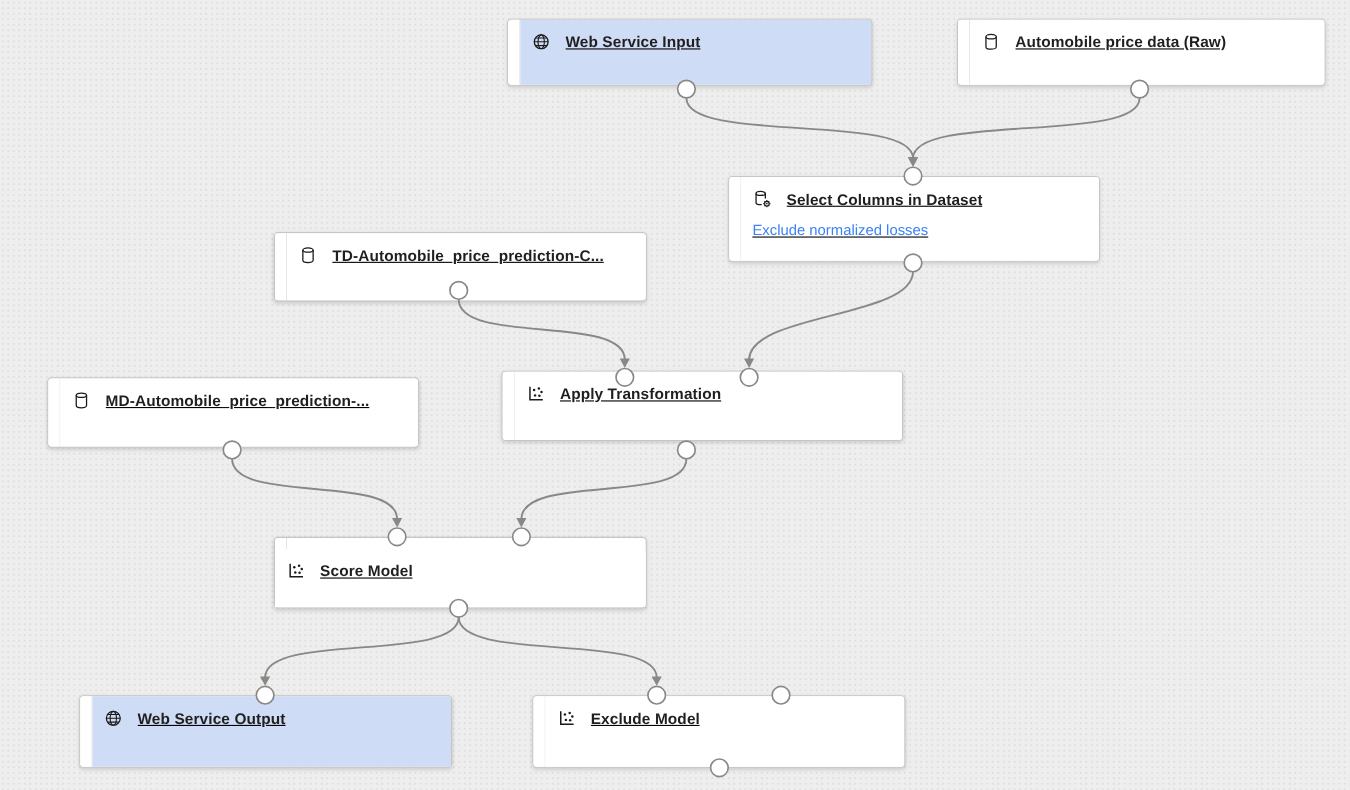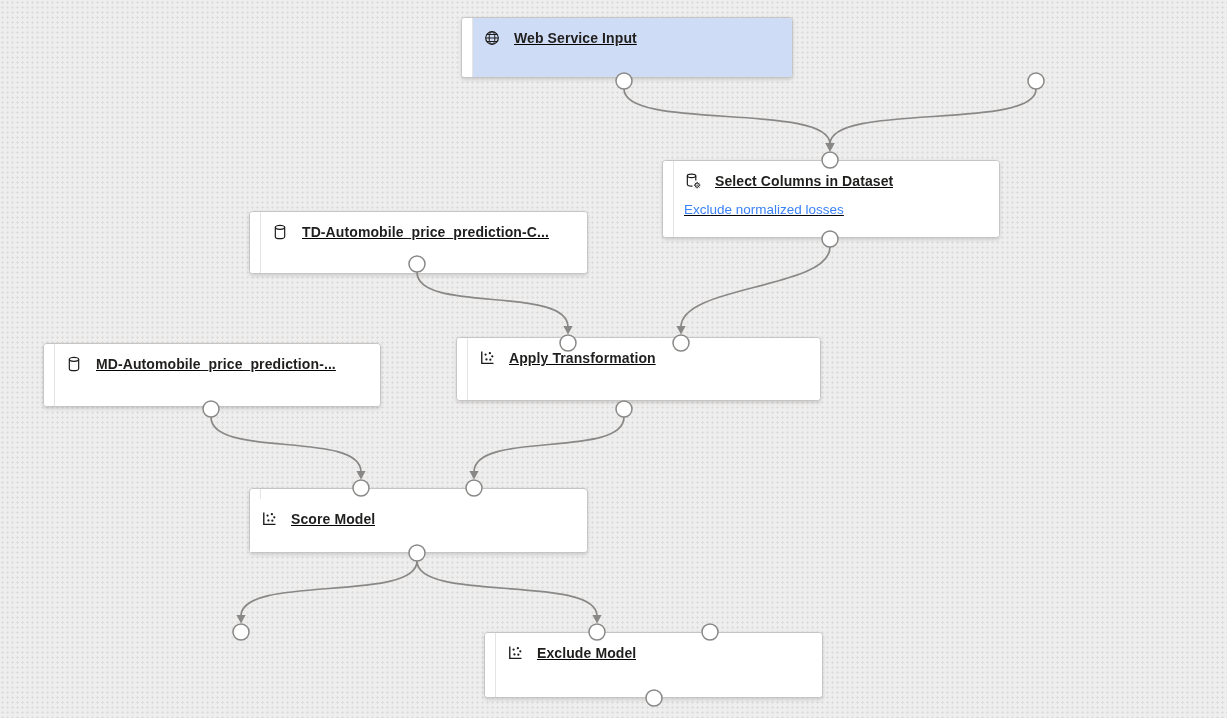--- a/index.html
+++ b/index.html
@@ -82,20 +82,36 @@
                 <line x1="3" y1="10" x2="17" y2="10" stroke-width="1.1"></line>
                 <line x1="4.2" y1="6.1" x2="15.8" y2="6.1" stroke-width="1.1"></line>
                 <line x1="4.2" y1="13.9" x2="15.8" y2="13.9" stroke-width="1.1"></line>
               </g>
             </svg>
           </span>
           <span class="title">Web Service Input</span>
         </div>
       </div>
     </div>
+    <div class="node" style="left: 870px; top: 17px; width: 335px; height: 61px;">
+      <div class="strip"></div>
+      <div class="body">
+        <div class="title-row">
+          <span class="icon">
+            <svg viewBox="0 0 20 20">
+              <g fill="none" stroke="currentColor" stroke-width="1.3">
+                <ellipse cx="10" cy="4.8" rx="5.2" ry="2.2"></ellipse>
+                <path d="M4.8 4.8 V15.2 c0 1.25 2.33 2.25 5.2 2.25 s5.2 -1 5.2 -2.25 V4.8"></path>
+              </g>
+            </svg>
+          </span>
+          <span class="title">Automobile price data (Raw)</span>
+        </div>
+      </div>
+    </div>
     <div class="node" style="left: 662px; top: 160px; width: 338px; height: 78px;">
       <div class="strip"></div>
       <div class="body">
         <div class="title-row">
           <span class="icon">
             <svg viewBox="0 0 20 20">
               <g fill="none" stroke="currentColor" stroke-width="1.3">
                 <ellipse cx="8.4" cy="4.3" rx="4.7" ry="2"></ellipse>
                 <path d="M3.7 4.3 V13.6 c0 1.15 2.1 2.05 4.7 2.05 l 1 -0.03"></path>
                 <path d="M13.1 4.3 V9.4"></path>
@@ -181,20 +197,39 @@
               <g fill="currentColor">
                 <circle cx="8.4" cy="6.2" r="1.25"></circle>
                 <circle cx="13.2" cy="4.7" r="1.25"></circle>
                 <circle cx="15.9" cy="8.1" r="1.25"></circle>
                 <circle cx="9.4" cy="11.6" r="1.25"></circle>
                 <circle cx="13.7" cy="11.9" r="1.25"></circle>
               </g>
             </svg>
           </span>
           <span class="title">Score Model</span>
+        </div>
+      </div>
+    </div>
+    <div class="node webservice" style="left: 72px; top: 632px; width: 339px; height: 66px;">
+      <div class="strip"></div>
+      <div class="body">
+        <div class="title-row">
+          <span class="icon">
+            <svg viewBox="0 0 20 20">
+              <g fill="none" stroke="currentColor" stroke-width="1.3">
+                <circle cx="10" cy="10" r="7"></circle>
+                <ellipse cx="10" cy="10" rx="3.2" ry="7" stroke-width="1.1"></ellipse>
+                <line x1="3" y1="10" x2="17" y2="10" stroke-width="1.1"></line>
+                <line x1="4.2" y1="6.1" x2="15.8" y2="6.1" stroke-width="1.1"></line>
+                <line x1="4.2" y1="13.9" x2="15.8" y2="13.9" stroke-width="1.1"></line>
+              </g>
+            </svg>
+          </span>
+          <span class="title">Web Service Output</span>
         </div>
       </div>
     </div>
     <div class="node" style="left: 484px; top: 632px; width: 339px; height: 66px;">
       <div class="strip"></div>
       <div class="body">
         <div class="title-row">
           <span class="icon">
             <svg viewBox="0 0 20 20">
               <path d="M4.2 2.8 V16 H17.2" fill="none" stroke="currentColor" stroke-width="1.5"></path>

